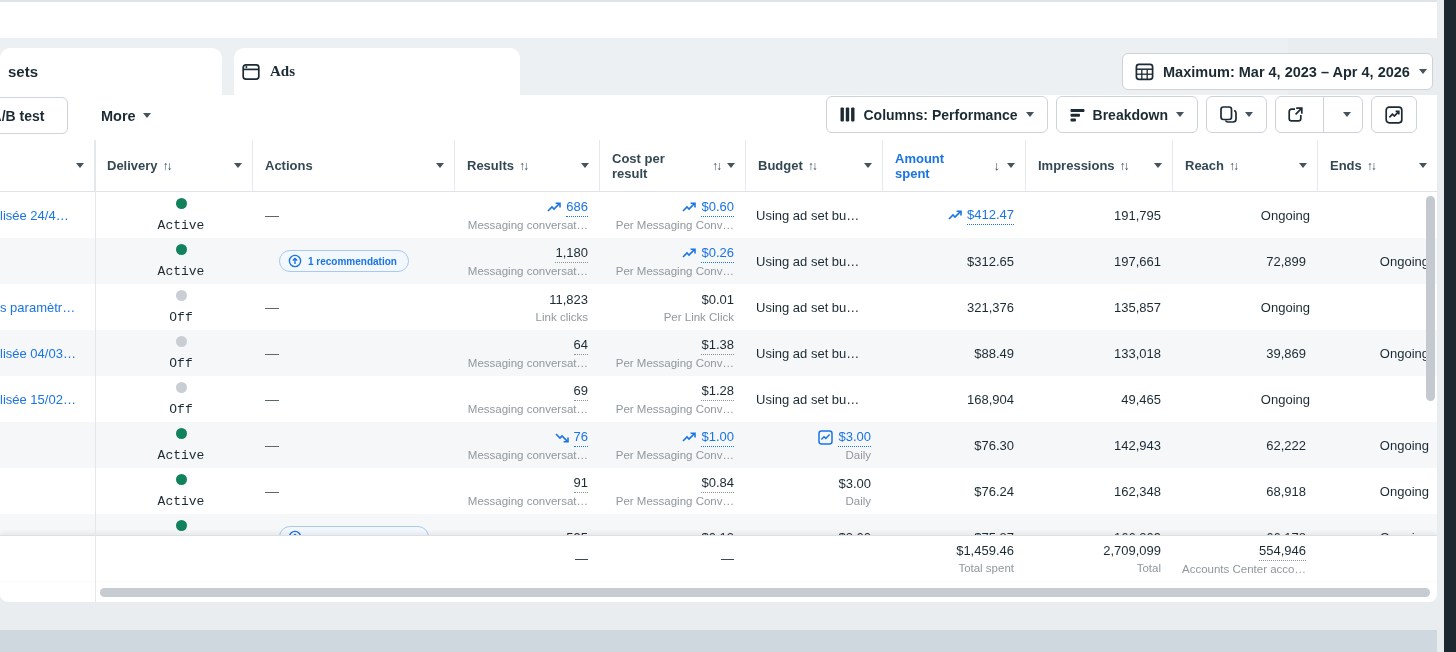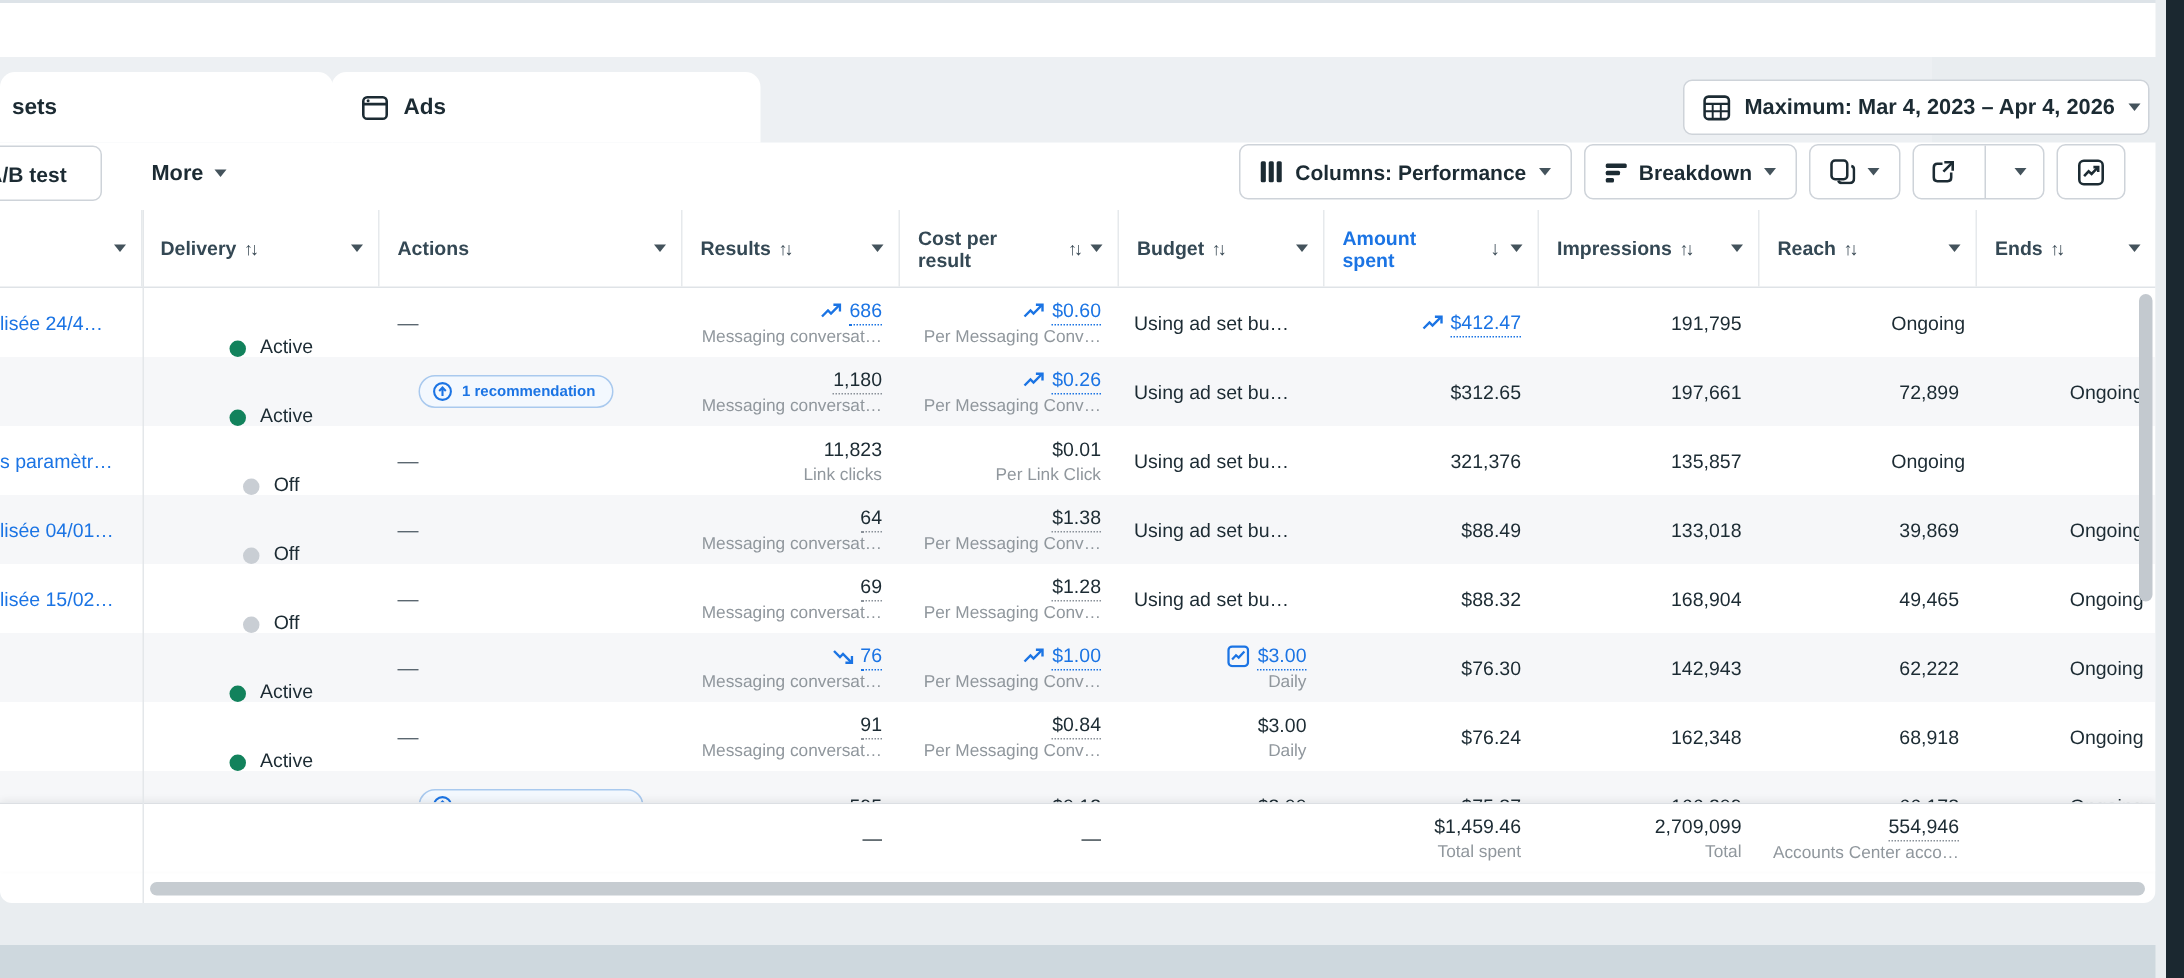--- a/index.html
+++ b/index.html
@@ -6,21 +6,21 @@
   html,body { width:1456px; height:652px; overflow:hidden; background:#e9edf0;
     font-family:"Liberation Sans", sans-serif; color:#1c2b33; }
   .abs { position:absolute; }
 
   
   #top-white { left:0; top:0; width:1444px; height:38px; background:#fff; border-top:2px solid #dde3e8; }
   #tab-strip { left:0; top:38px; width:1288px; height:57px; background:#edf0f3; }
   .tab { position:absolute; top:10px; height:47px; background:#fff; border-radius:10px 10px 0 0;
     display:flex; align-items:center; font-weight:bold; font-size:15px; color:#1c2b33; }
   #tab-adsets { left:0; width:222px; padding-left:8px; }
-  #tab-ads { left:221px; width:286px; padding-left:20px; gap:10px; }
+  #tab-ads { left:234px; width:286px; padding-left:8px; gap:10px;font-family:Liberation Serif, serif; }
   .winicon { width:18px; height:18px; flex:0 0 auto; }
 
   #date-btn { position:absolute; top:15px; left:1122px; width:311px; height:37px; background:#fff;
     border:1px solid #ced3d9; border-radius:6px; display:flex; align-items:center; gap:9px;
     padding:0 12px; font-weight:bold; font-size:14.5px; }
   #date-btn .lbl { flex:1; white-space:nowrap; }
 
   #toolbar { left:0; top:95px; width:1444px; height:45px; background:#fff; }
   .btn { position:absolute; height:37px; background:#fff; border:1px solid #ced3d9; border-radius:6px;
     display:flex; align-items:center; justify-content:center; gap:8px; font-weight:bold; font-size:14px;
@@ -49,21 +49,21 @@
   .hcell.blue .hlabel { color:#1b74e4; }
   .sortdown { font-size:13px; color:#3a4a55; font-weight:bold; margin:0 7px 0 4px; }
 
   .rowclip { position:relative; }
   .rowclip.clipped { height:21px; overflow:hidden; }
   .trow { display:grid; grid-template-columns:var(--cols); height:46px; }
   .rowclip.alt .trow { background:#f6f7f9; }
   .cell { display:flex; flex-direction:column; justify-content:center; font-size:13px; overflow:hidden; }
   .c-name { padding-right:6px; justify-content:center; }
   .row-name { color:#1b74e4; text-decoration:none; white-space:nowrap; overflow:hidden; }
-  .c-delivery { flex-direction:row; align-items:flex-end; gap:9px; padding-left:14px; }
+  .c-delivery { flex-direction:column; align-items:center; gap:9px; padding-left:14px;font-family:Liberation Mono, monospace; }
   .dot { width:11px; height:11px; border-radius:50%; flex:0 0 auto; }
   .dot.active { background:#12825c; } .dot.off { background:#c9ced4; }
   .c-actions { padding-left:12px; justify-content:center; align-items:flex-start; }
   .dash { color:#5b6770; font-size:14px; }
   .badge { display:inline-flex; align-items:center; gap:6px; border:1px solid #a9c9ee; background:#f3f8fe;
     color:#1b74e4; font-weight:bold; font-size:10px; border-radius:12px; padding:3px 11px 3px 8px;
     min-width:40px; min-height:22px; margin-left:14px; }
   .num { align-items:flex-end; padding-right:12px; text-align:right; }
   .val { display:flex; align-items:center; gap:5px; line-height:19px; white-space:nowrap; }
   .val .v.u { border-bottom:1px dotted #8a9199; }
@@ -434,21 +434,21 @@
             <div class="val">
               <span class="v">Ongoing</span>
             </div>
           </div>
     </div>
   </div>
 
   <div class="rowclip alt">
     <div class="trow">
       <div class="cell c-name">
-            <a href="#" class="row-name">lisée 04/01…</a>
+            <a href="#" class="row-name">lisée 04/03…</a>
           </div>
       <div class="cell c-delivery">
         <span class="dot off"></span>
         <span>Off</span>
       </div>
       <div class="cell c-actions">
         <span class="dash">—</span>
 
       </div>
       <div class="cell num c-results">
@@ -522,26 +522,20 @@
           <span class="v u">$1.28</span>
         </div>
         <div class="sub">Per Messaging Conv…</div>
       </div>
       <div class="cell num c-budget textmode">
         <div class="val">
 
           <span class="v">Using ad set bu…</span>
         </div>
 
-      </div>
-      <div class="cell num c-spent">
-        <div class="val">
-
-          <span class="v">$88.32</span>
-        </div>
       </div>
       <div class="cell num c-impressions">
             <div class="val">
               <span class="v">168,904</span>
             </div>
           </div>
       <div class="cell num c-reach">
             <div class="val">
               <span class="v">49,465</span>
             </div>

